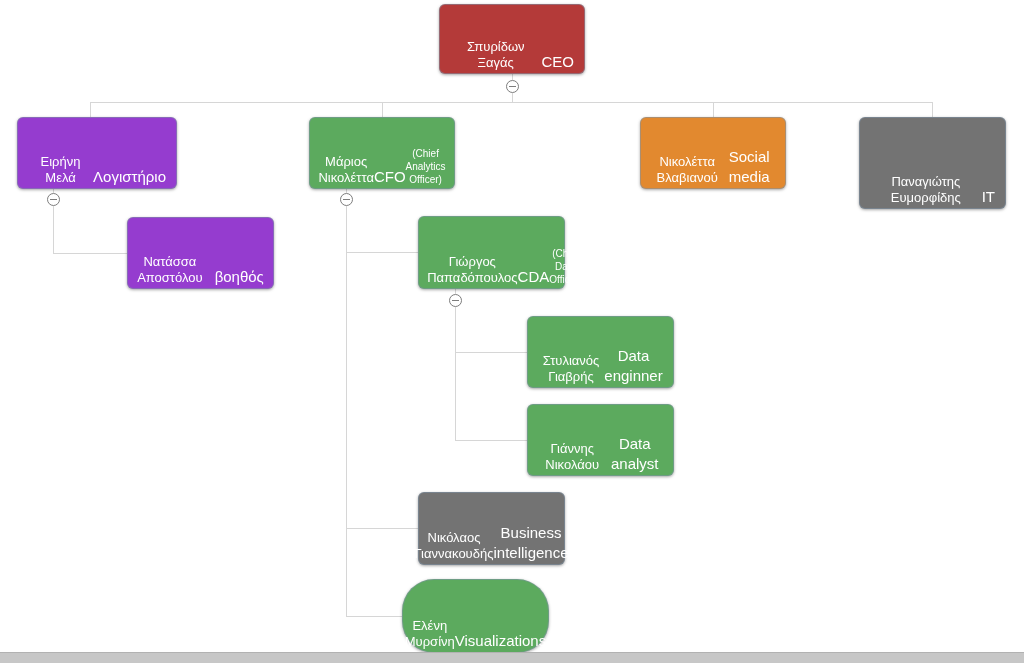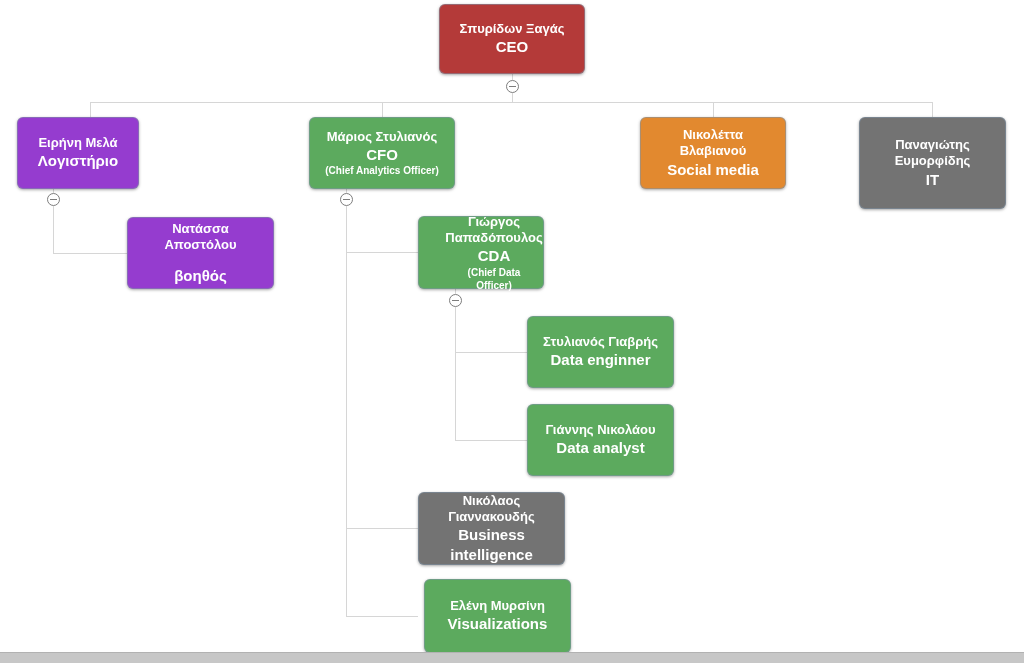--- a/index.html
+++ b/index.html
@@ -8,23 +8,23 @@
     width:1024px;height:663px;overflow:hidden;background:#ffffff;
     font-family:"Liberation Sans", sans-serif;
     position:relative;
   }
   #canvas{position:absolute;left:0;top:0;width:1024px;height:663px;}
   .seg{position:absolute;background:#d6d6d6;z-index:1;}
   .node{
     position:absolute;z-index:3;border-radius:6px;
     border:1px solid rgba(125,145,165,0.55);
     box-shadow:0 1px 3px rgba(0,0,0,0.35);
-    display:flex;flex-direction:column;justify-content:center;align-items:center;
+    display:flex;flex-direction:row;justify-content:center;align-items:flex-end;
     color:#ffffff;text-align:center;box-sizing:border-box;
-    padding:2px 10px;cursor:default;font-weight:bold;
+    padding:2px 10px;cursor:default;
   }
   .node-name{font-size:13px;line-height:1.25;}
   .node-role{font-size:15px;line-height:1.3;}
   .node-role.paren{font-size:10px;}
   .toggle{
     position:absolute;z-index:4;width:13px;height:13px;border-radius:50%;
     background:#ffffff;border:1px solid #7d7d7d;box-sizing:border-box;
   }
   .toggle::after{
     content:"";position:absolute;left:2px;right:2px;top:5px;height:1px;background:#7d7d7d;
@@ -54,59 +54,59 @@
     <div class="seg" style="left: 346px; top: 528px; width: 72px; height: 1px; background: rgb(214, 214, 214);"></div>
     <div class="seg" style="left: 346px; top: 616px; width: 72px; height: 1px; background: rgb(214, 214, 214);"></div>
     <div class="seg" style="left: 455px; top: 289px; width: 1px; height: 5px; background: rgb(214, 214, 214);"></div>
     <div class="seg" style="left: 455px; top: 307px; width: 1px; height: 133px; background: rgb(214, 214, 214);"></div>
     <div class="seg" style="left: 455px; top: 352px; width: 72px; height: 1px; background: rgb(214, 214, 214);"></div>
     <div class="seg" style="left: 455px; top: 440px; width: 72px; height: 1px; background: rgb(214, 214, 214);"></div>
     <div class="node" style="left: 439px; top: 4px; width: 146px; height: 70px; background: rgb(180, 58, 57);">
       <div class="node-name">Σπυρίδων Ξαγάς</div>
       <div class="node-role">CEO</div>
     </div>
-    <div class="node" style="left: 17px; top: 117px; width: 122px; height: 72px; background: rgb(149, 60, 207);">
+    <div class="node" style="left: 17px; top: 117px; width: 160px; height: 72px; background: rgb(149, 60, 207);">
       <div class="node-name">Ειρήνη Μελά</div>
       <div class="node-role">Λογιστήριο</div>
     </div>
     <div class="node" style="left: 309px; top: 117px; width: 146px; height: 72px; background: rgb(92, 170, 94);">
-      <div class="node-name">Μάριος Στυλιανός</div>
+      <div class="node-name">Μάριος Νικολέττα</div>
       <div class="node-role">CFO</div>
       <div class="node-role paren">(Chief Analytics Officer)</div>
     </div>
     <div class="node" style="left: 640px; top: 117px; width: 146px; height: 72px; background: rgb(226, 137, 47);">
       <div class="node-name">Νικολέττα Βλαβιανού</div>
       <div class="node-role">Social media</div>
     </div>
     <div class="node" style="left: 859px; top: 117px; width: 147px; height: 92px; background: #737373;">
       <div class="node-name">Παναγιώτης Ευμορφίδης</div>
       <div class="node-role">IT</div>
     </div>
     <div class="node" style="left: 127px; top: 217px; width: 147px; height: 72px; background: rgb(149, 60, 207); gap: 12px;">
       <div class="node-name">Νατάσσα Αποστόλου</div>
       <div class="node-role">βοηθός</div>
     </div>
-    <div class="node" style="left: 418px; top: 216px; width: 126px; height: 73px; background: rgb(92, 170, 94); padding-left: 36px;">
+    <div class="node" style="left: 418px; top: 216px; width: 147px; height: 73px; background: rgb(92, 170, 94); padding-left: 36px;">
       <div class="node-name">Γιώργος Παπαδόπουλος</div>
       <div class="node-role">CDA</div>
       <div class="node-role paren">(Chief Data Officer)</div>
     </div>
     <div class="node" style="left: 527px; top: 316px; width: 147px; height: 72px; background: rgb(92, 170, 94);">
       <div class="node-name">Στυλιανός Γιαβρής</div>
       <div class="node-role">Data enginner</div>
     </div>
     <div class="node" style="left: 527px; top: 404px; width: 147px; height: 72px; background: rgb(92, 170, 94);">
       <div class="node-name">Γιάννης Νικολάου</div>
       <div class="node-role">Data analyst</div>
     </div>
     <div class="node" style="left: 418px; top: 492px; width: 147px; height: 73px; background: #737373;">
       <div class="node-name">Νικόλαος Γιαννακουδής</div>
       <div class="node-role">Business intelligence</div>
     </div>
-    <div class="node" style="left: 424px; top: 579px; width: 147px; height: 74px; background: rgb(92, 170, 94);">
+    <div class="node" style="left: 402px; top: 579px; width: 147px; height: 74px; background: rgb(92, 170, 94); border-radius: 32px;">
       <div class="node-name">Ελένη Μυρσίνη</div>
       <div class="node-role">Visualizations</div>
     </div>
     <div class="toggle" style="left: 505.5px; top: 79.5px;"></div>
     <div class="toggle" style="left: 46.5px; top: 192.5px;"></div>
     <div class="toggle" style="left: 339.5px; top: 192.5px;"></div>
     <div class="toggle" style="left: 448.5px; top: 293.5px;"></div>
   </div>
 <div id="hscrollbar"></div>
 

